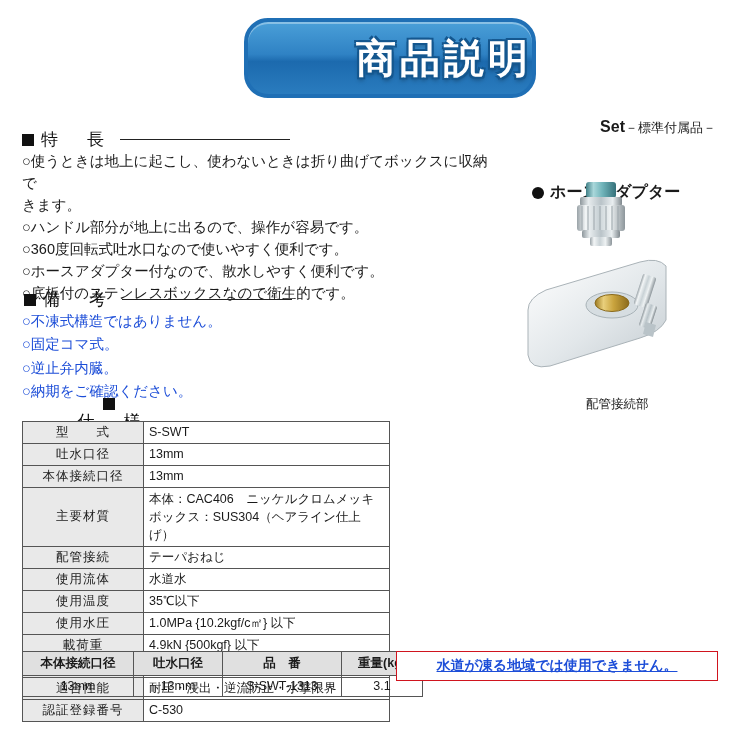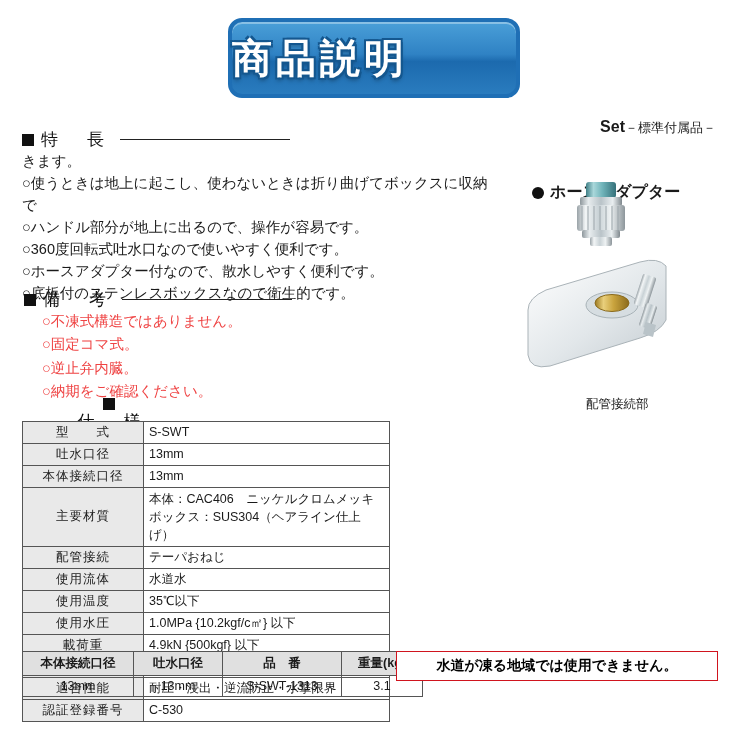--- a/index.html
+++ b/index.html
@@ -17,31 +17,31 @@
   }
   .page {
     position: relative;
     width: 740px;
     height: 740px;
   }
 
   
   .banner {
     position: absolute;
-    left: 228px;
+    left: 244px;
     top: 18px;
     width: 284px;
     height: 72px;
     border: 4px solid #1f6fb5;
-    border-radius: 14px;
+    border-radius: 24px;
     background: linear-gradient(180deg, #4a9fd8 0%, #2f82c4 45%, #1c6aae 55%, #2a7cbe 100%);
     box-shadow: inset 0 2px 0 rgba(255,255,255,0.35);
     display: flex;
     align-items: center;
-    justify-content: flex-start;
+    justify-content: flex-end;
   }
   .banner-title {
     font-size: 40px;
     font-weight: bold;
     color: #ffffff;
     letter-spacing: 4px;
     text-shadow:
       -2px -2px 0 #14578f,
        2px -2px 0 #14578f,
       -2px  2px 0 #14578f,
@@ -79,22 +79,21 @@
   
   .bullets {
     position: absolute;
     font-size: 14.5px;
     line-height: 1.52;
   }
   .bullets div {
     white-space: pre-wrap;
   }
   .red {
-    color: #ef4444;
-    margin-left: 20px;
+    color: #1d4ed8;
   }
 
   
   .spec-table {
     position: absolute;
     left: 22px;
     top: 421px;
     width: 368px;
     border-collapse: collapse;
     font-size: 12.5px;
@@ -143,27 +142,28 @@
   .order-table .c4 { width: 68px; }
 
   
   .warn {
     position: absolute;
     left: 396px;
     top: 651px;
     width: 320px;
     height: 28px;
     border: 1px solid #d0141e;
-    color: #000000;
+    color: #1d4ed8;
     font-size: 14px;
     font-weight: bold;
     display: flex;
     align-items: center;
     justify-content: center;
     background: #fff;
+    text-decoration: underline;
   }
 
   
   .set-label {
     position: absolute;
     right: 24px;
     top: 118px;
     font-size: 13px;
     text-align: right;
     white-space: nowrap;
@@ -212,22 +212,22 @@
   <div class="banner">
     <span class="banner-title">商品説明</span>
   </div>
 
   <div class="sec-head" style="left:22px; top:128px;">
     <span class="sq"></span>
     <span class="sec-title-spaced">特　長</span>
     <span class="rule" style="width:170px;"></span>
   </div>
   <div class="bullets" style="left:22px; top:150px; width:480px;">
+    <div>○使うときは地上に起こし、使わないときは折り曲げてボックスに収納で</div>
     <div>きます。</div>
-    <div>○使うときは地上に起こし、使わないときは折り曲げてボックスに収納で</div>
     <div>○ハンドル部分が地上に出るので、操作が容易です。</div>
     <div>○360度回転式吐水口なので使いやすく便利です。</div>
     <div>○ホースアダプター付なので、散水しやすく便利です。</div>
     <div>○底板付のステンレスボックスなので衛生的です。</div>
   </div>
 
   <div class="sec-head" style="left:24px; top:288px;">
     <span class="sq"></span>
     <span class="sec-title-spaced">備　考</span>
     <span class="rule" style="width:170px;"></span>

